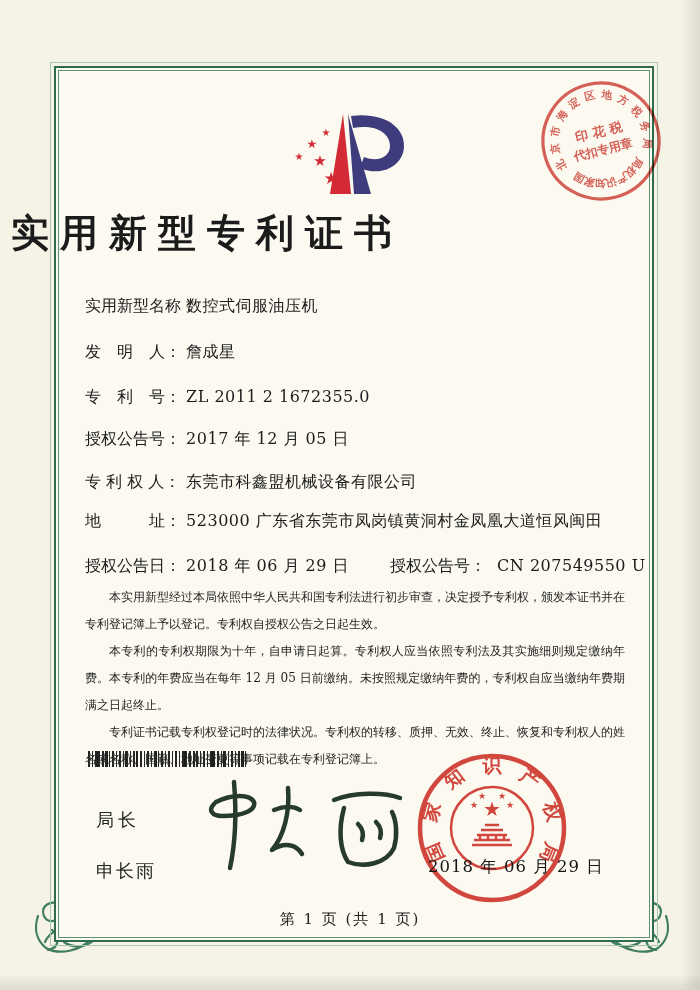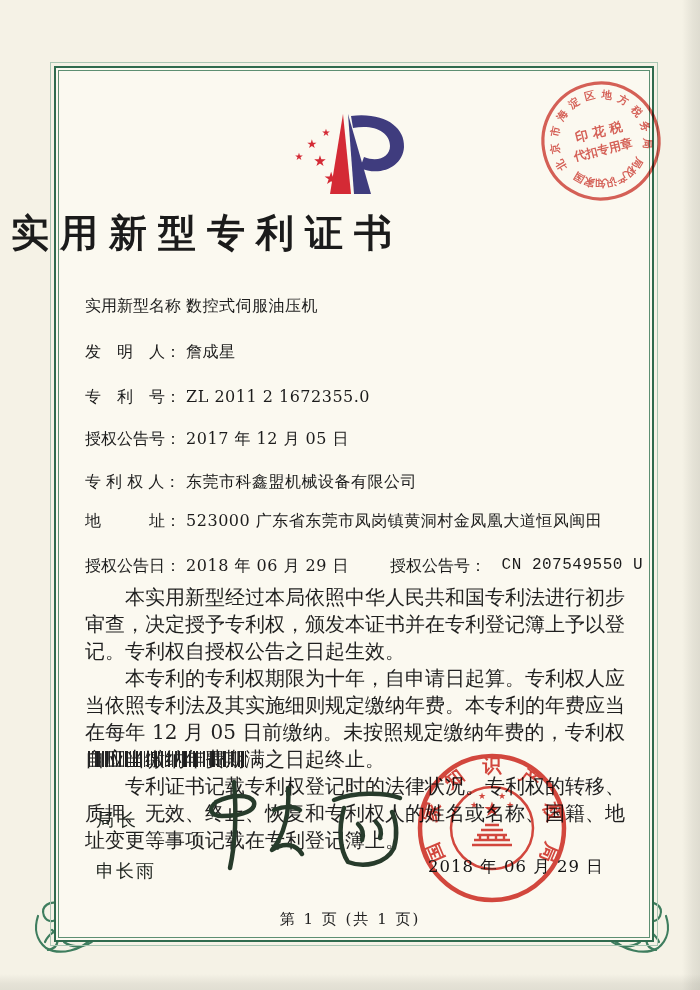--- a/index.html
+++ b/index.html
@@ -26,23 +26,23 @@
   .corner-ornament.left{left:30px;top:858px;}
   .corner-ornament.right{left:586px;top:858px;transform:scaleX(-1);}
   
   .cert-no{position:absolute;left:74px;top:102px;font-size:18px;color:#222;letter-spacing:2px;}
   .logo{position:absolute;left:274px;top:110px;}
   .title{position:absolute;left:0;top:208px;width:576px;text-align:left;font-size:38px;font-weight:700;
     color:#1b1b1b;letter-spacing:11px;text-indent:11px;}
   .field-row{position:absolute;left:85px;width:540px;font-size:16px;color:#1c1c1c;white-space:nowrap;}
   .field-label{display:inline-block;width:96px;vertical-align:top;}
   .field-value{display:inline-block;vertical-align:top;letter-spacing:0.5px;text-align:right;}
-  .grant-group2{position:absolute;left:305px;top:0;white-space:nowrap;font-family:Liberation Mono, monospace;}
+  .grant-group2{position:absolute;left:305px;top:0;white-space:nowrap;}
   .grant-group2 .field-label{width:auto;margin-right:6px;}
-  .body-text{position:absolute;left:85px;top:584px;width:540px;font-size:20px;line-height:27px;
+  .body-text{position:absolute;left:85px;top:584px;width:540px;font-size:12px;line-height:27px;
     color:#1f1f1f;text-align:justify;}
   .body-text p{margin:0;text-indent:2em;}
   .barcode{position:absolute;left:88px;top:751px;width:158px;height:16px;
     background-image:
       repeating-linear-gradient(90deg,#262626 0 1.5px,transparent 1.5px 3.5px),
       repeating-linear-gradient(90deg,transparent 0 8px,#1d1d1d 8px 11px,transparent 11px 19px,#1d1d1d 19px 20px,transparent 20px 29px);}
   .director-title{position:absolute;left:96px;top:808px;font-size:18px;color:#1e241e;letter-spacing:4px;text-align:right;}
   .director-name{position:absolute;left:96px;top:840px;font-size:18px;color:#1e241e;letter-spacing:2px;margin-top:19px;}
   .signature{position:absolute;left:188px;top:776px;}
   .seal{position:absolute;left:412px;top:748px;mix-blend-mode:multiply;opacity:0.9;}

